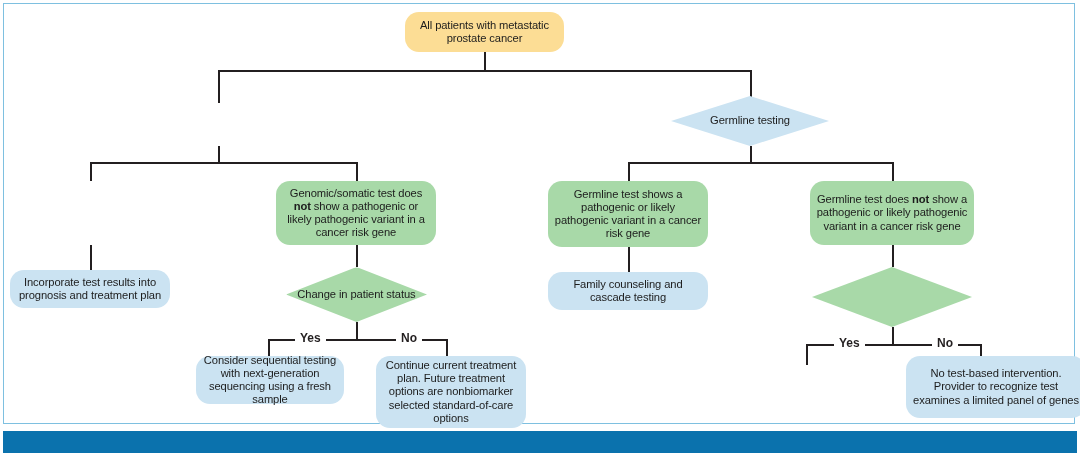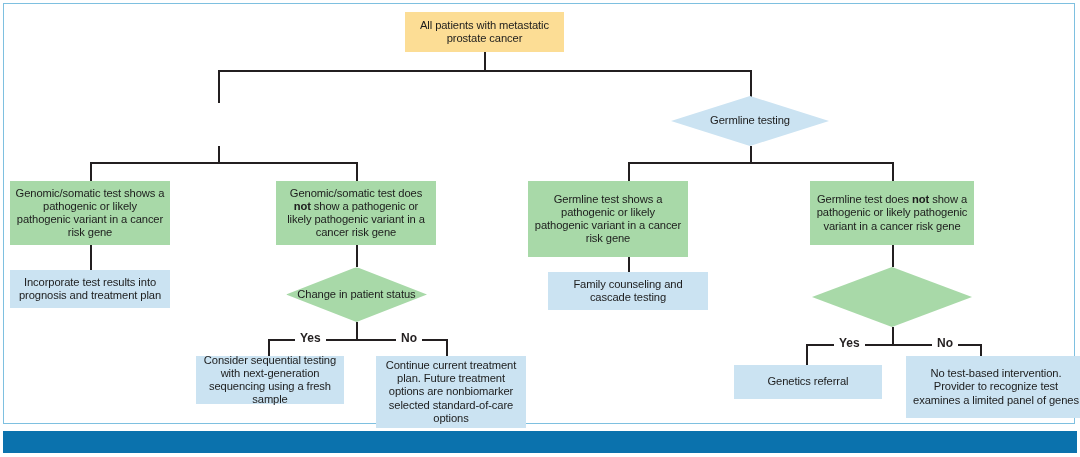--- a/index.html
+++ b/index.html
@@ -41,20 +41,21 @@
     align-items: center;
     justify-content: center;
     text-align: center;
     color: #1c1c1c;
     line-height: 1.18;
     letter-spacing: -0.1px;
   }
   .box {
     font-size: 11.2px;
     padding: 3px 5px;
+    border-radius: 14px;
   }
   .box.yellow { background: #fcdd95; }
   .box.green  { background: #a8d9a8; }
   .box.blue   { background: #cbe3f2; }
 
   
   .diamond {
     background: transparent;
   }
   .diamond .dshape {
@@ -137,31 +138,26 @@
   <div class="node box yellow" style="left:405px; top:12px; width:159px; height:40px;">
     <span>All patients with metastatic prostate cancer</span>
   </div>
 
 
   <div class="node diamond dblue" style="left:671px; top:96px; width:158px; height:50px;">
     <div class="dshape" style="width: 158px; height: 50px; transform: translate(-50%, -50%); clip-path: polygon(50% 0%, 100% 50%, 50% 100%, 0% 50%);"></div>
     <div class="dlabel">Germline testing</div>
   </div>
 
-  <div class="node box green" style="left:10px; top:181px; width:160px; height:64px;">
-    <span>
-      <span>Genomic/somatic test shows a pathogenic or likely pathogenic variant in a cancer risk gene</span>
-    </span>
-  </div>
 
   <div class="node box green" style="left:276px; top:181px; width:160px; height:64px;">
     <span><span>Genomic/somatic test does </span><b>not</b><span> show a pathogenic or likely pathogenic variant in a cancer risk gene</span></span>
   </div>
 
-  <div class="node box green" style="left:528px; top:181px; width:160px; height:76px;">
+  <div class="node box green" style="left:548px; top:181px; width:160px; height:66px;">
     <span>
       <span>Germline test shows a pathogenic or likely pathogenic variant in a cancer risk gene</span>
     </span>
   </div>
 
   <div class="node box blue" style="left:10px; top:270px; width:160px; height:38px;">
     <span>Incorporate test results into prognosis and treatment plan</span>
   </div>
 
   <div class="node box green" style="left:810px; top:181px; width:164px; height:64px;">
@@ -187,22 +183,19 @@
   <div class="branch-label" style="left:932px; top:337px;">No</div>
 
   <div class="node box blue" style="left:196px; top:356px; width:148px; height:48px;">
     <span>Consider sequential testing with next-generation sequencing using a fresh sample</span>
   </div>
 
   <div class="node box blue" style="left:376px; top:356px; width:150px; height:72px;">
     <span>Continue current treatment plan. Future treatment options are nonbiomarker selected standard-of-care options</span>
   </div>
 
-  <div class="node box blue" style="left:734px; top:365px; width:148px; height:34px;">
-    <span>Genetics referral</span>
-  </div>
 
   <div class="node box blue" style="left:906px; top:356px; width:180px; height:62px;">
     <span>No test-based intervention. Provider to recognize test examines a limited panel of genes</span>
   </div>
 
   <div id="bottom-bar"></div>
 </div>
 
 </body></html>

